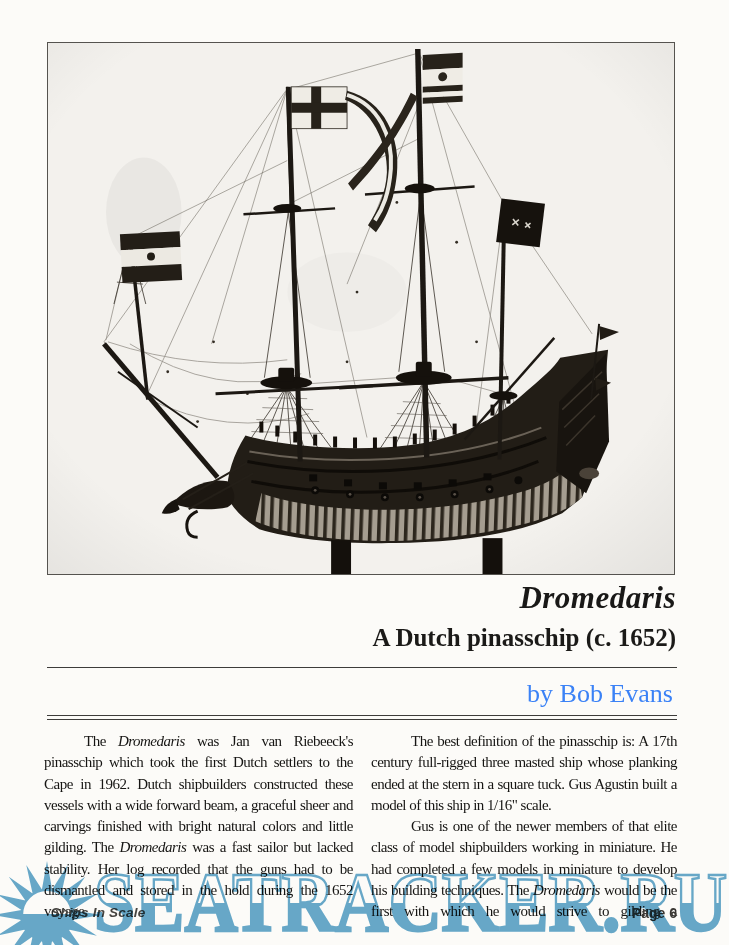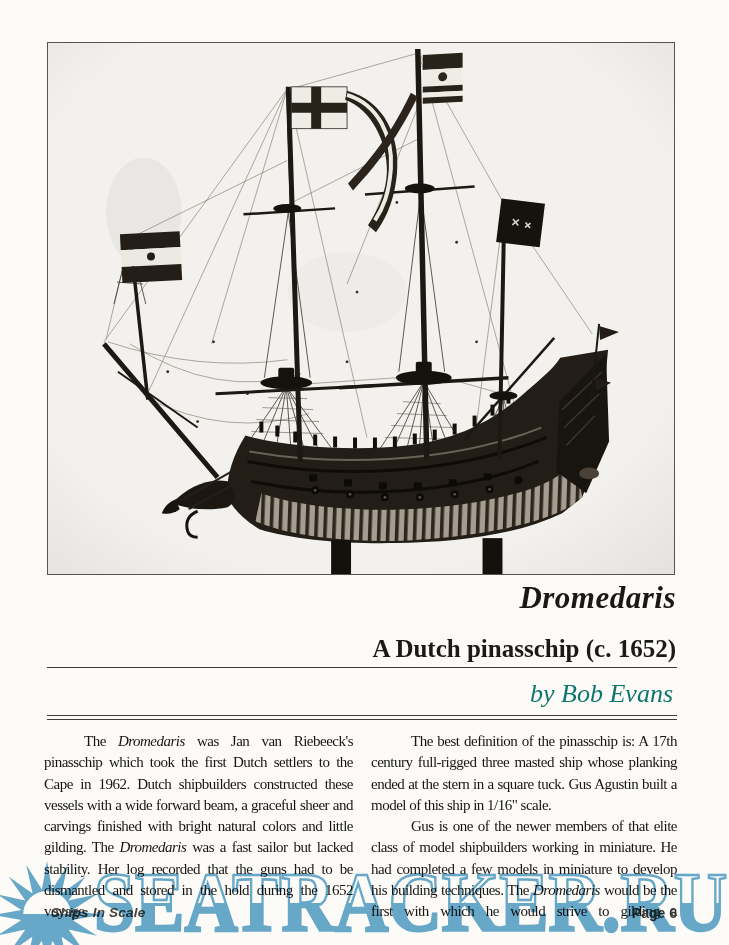--- a/index.html
+++ b/index.html
@@ -7,25 +7,25 @@
         font-family:"Liberation Serif",serif;color:#1d1c1a;}
 
   
   .photo{position:absolute;left:47px;top:42px;width:628px;height:533px;
          border:1.5px solid #55534f;box-sizing:border-box;background:#f2f0ec;}
   .photo svg{display:block;width:100%;height:100%;}
 
   
   .title-block{position:absolute;right:53px;top:581px;text-align:right;}
   .title-main{font-size:31px;font-weight:bold;font-style:italic;line-height:34px;letter-spacing:.5px;color:#191817;}
-  .title-sub{font-size:25px;font-weight:bold;line-height:30px;margin-top:19px;color:#1b1a18;}
+  .title-sub{font-size:25px;font-weight:bold;line-height:30px;margin-top:8px;color:#1b1a18;}
   .rule{position:absolute;left:47px;width:630px;border-top:1.4px solid #3d3c3a;}
   .rule1{top:667px;}
   .rule2{top:715px;height:3px;border-bottom:1.4px solid #3d3c3a;}
-  .byline{position:absolute;right:56px;top:679px;font-style:italic;font-size:26px;color:#0f766e;}
+  .byline{position:absolute;right:56px;top:679px;font-size:26px;color:#3b82f6;}
 
   
   .columns{position:absolute;left:44px;top:731px;width:633px;display:flex;gap:18px;}
   .col{font-size:15px;line-height:21.3px;letter-spacing:-0.5px;text-align:justify;color:#161513;}
   .col-left{width:309px;}
   .col-right{width:306px;}
   .col p{margin:0;text-indent:40px;}
   .col p.cont{text-align-last:justify;}
   .it{font-style:italic;}
 

